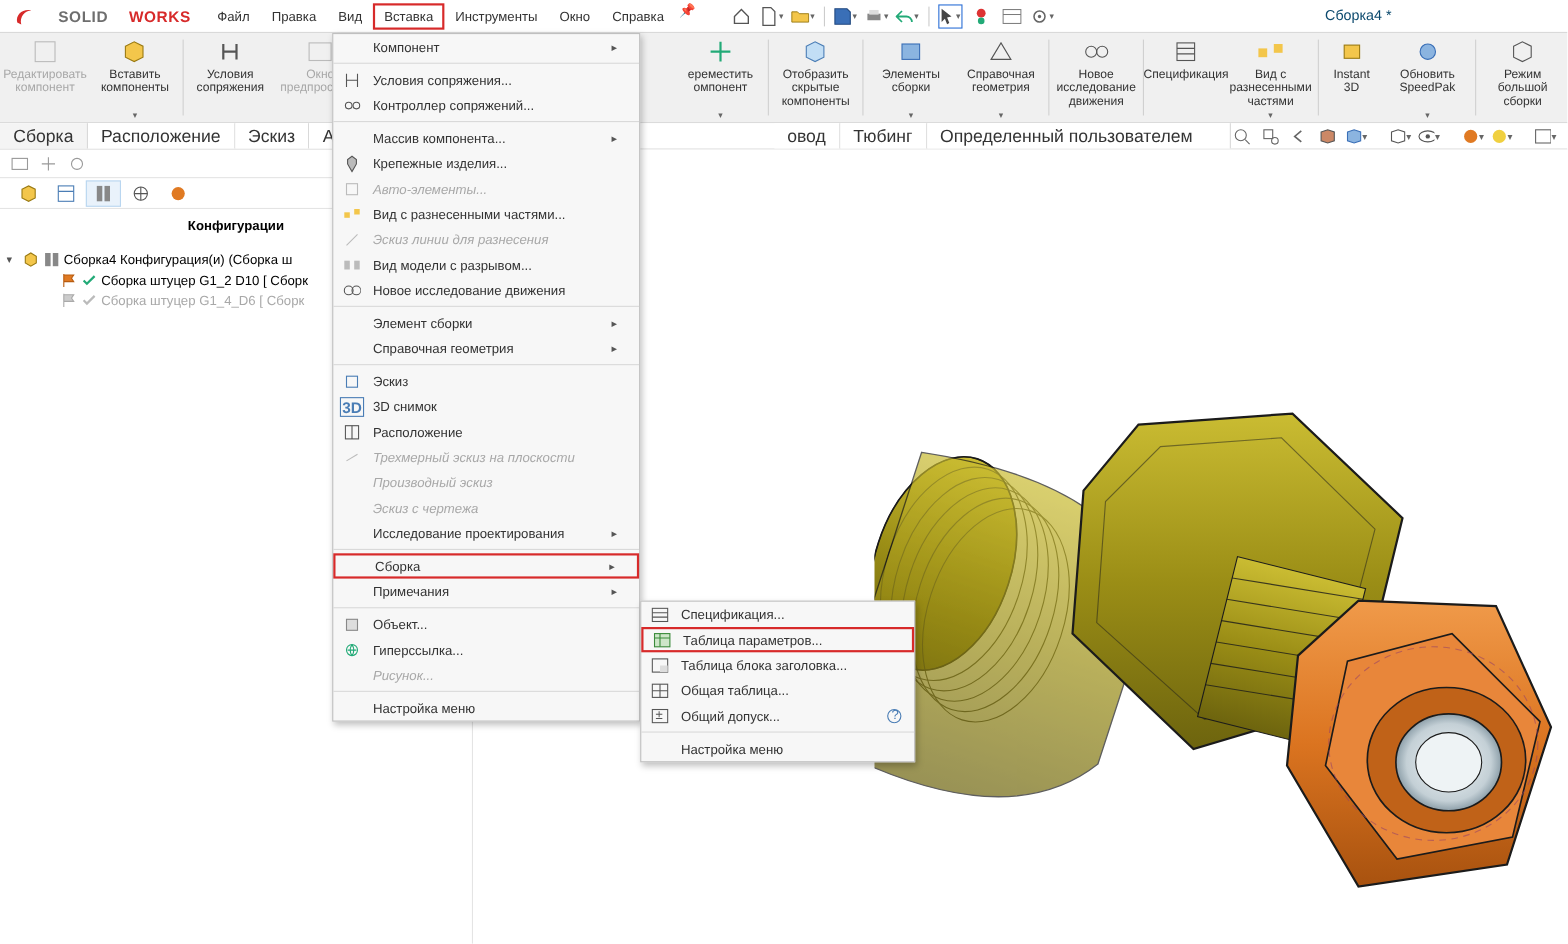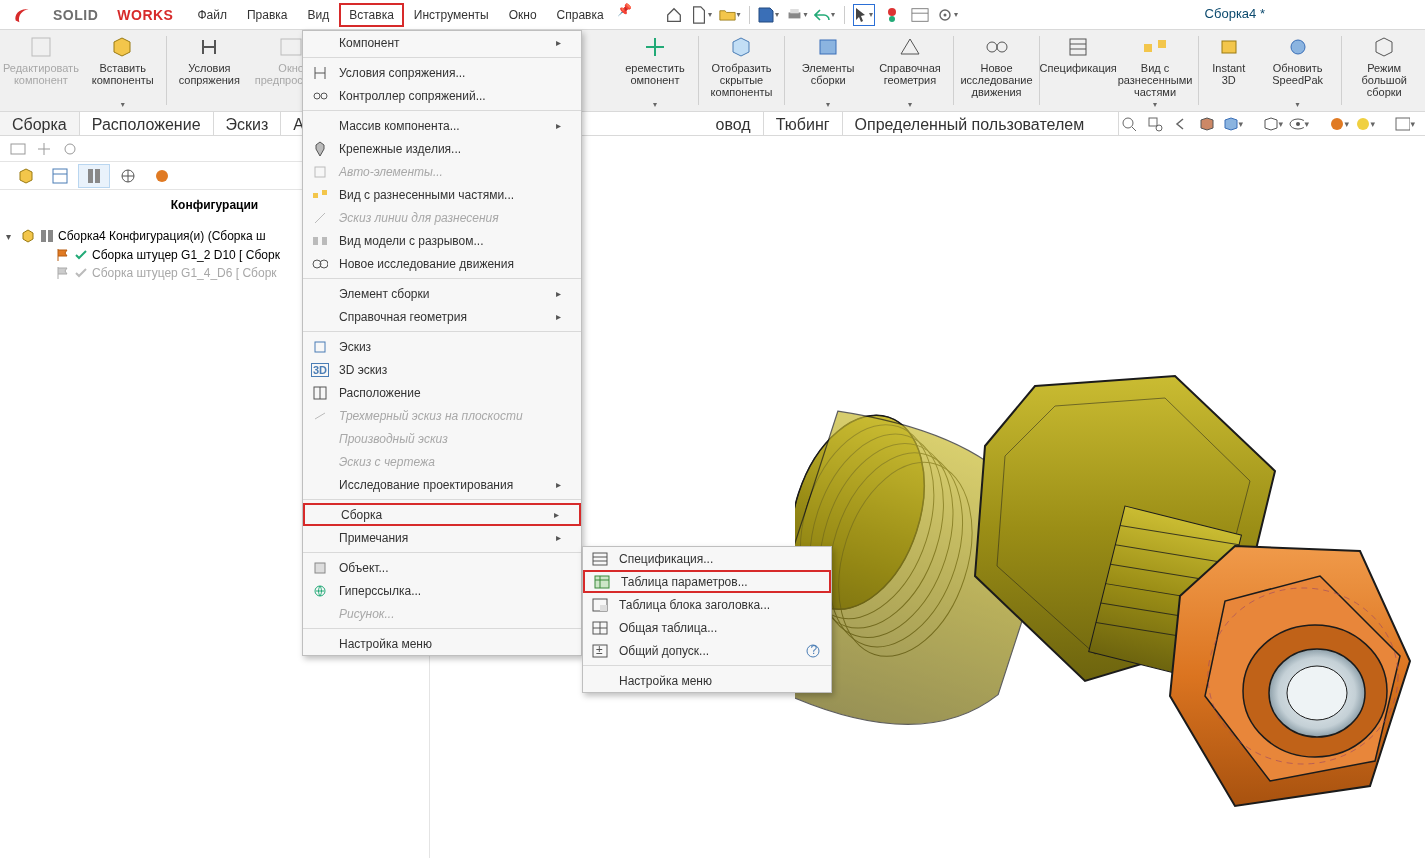--- a/index.html
+++ b/index.html
@@ -633,23 +633,23 @@
   <div class="mrow">
       <span class="iconcol">
         <svg width="14" height="14">
           <rect x="2" y="2" width="10" height="10" fill="none" stroke="#4a7db5"></rect>
         </svg>
       </span>
       <span class="mlabel">Эскиз</span>
     </div>
   <div class="mrow">
       <span class="iconcol">
-        <span style="font-size:11px;font-weight:700;color:#4a7db5;border:1px solid #4a7db5;padding:0 1px;">3D</span>
-      </span>
-      <span class="mlabel">3D эскиз</span>
+        <span style="font-size:14px;font-weight:700;color:#4a7db5;border:1px solid #4a7db5;padding:0 1px;">3D</span>
+      </span>
+      <span class="mlabel">3D снимок</span>
     </div>
   <div class="mrow">
       <span class="iconcol">
         <svg width="14" height="14">
           <rect x="1" y="1" width="12" height="12" fill="none" stroke="#555"></rect>
           <line x1="7" y1="1" x2="7" y2="13" stroke="#555"></line>
         </svg>
       </span>
       <span class="mlabel">Расположение</span>
     </div>

